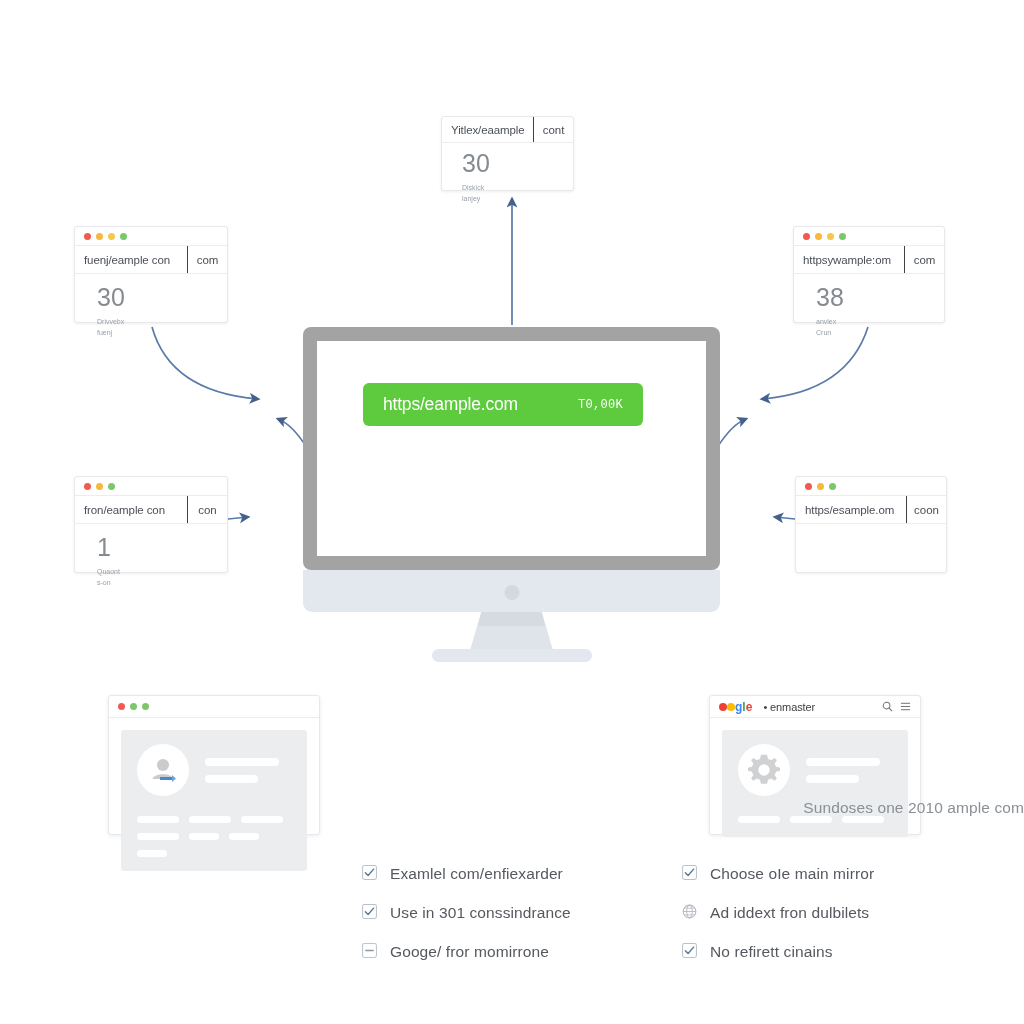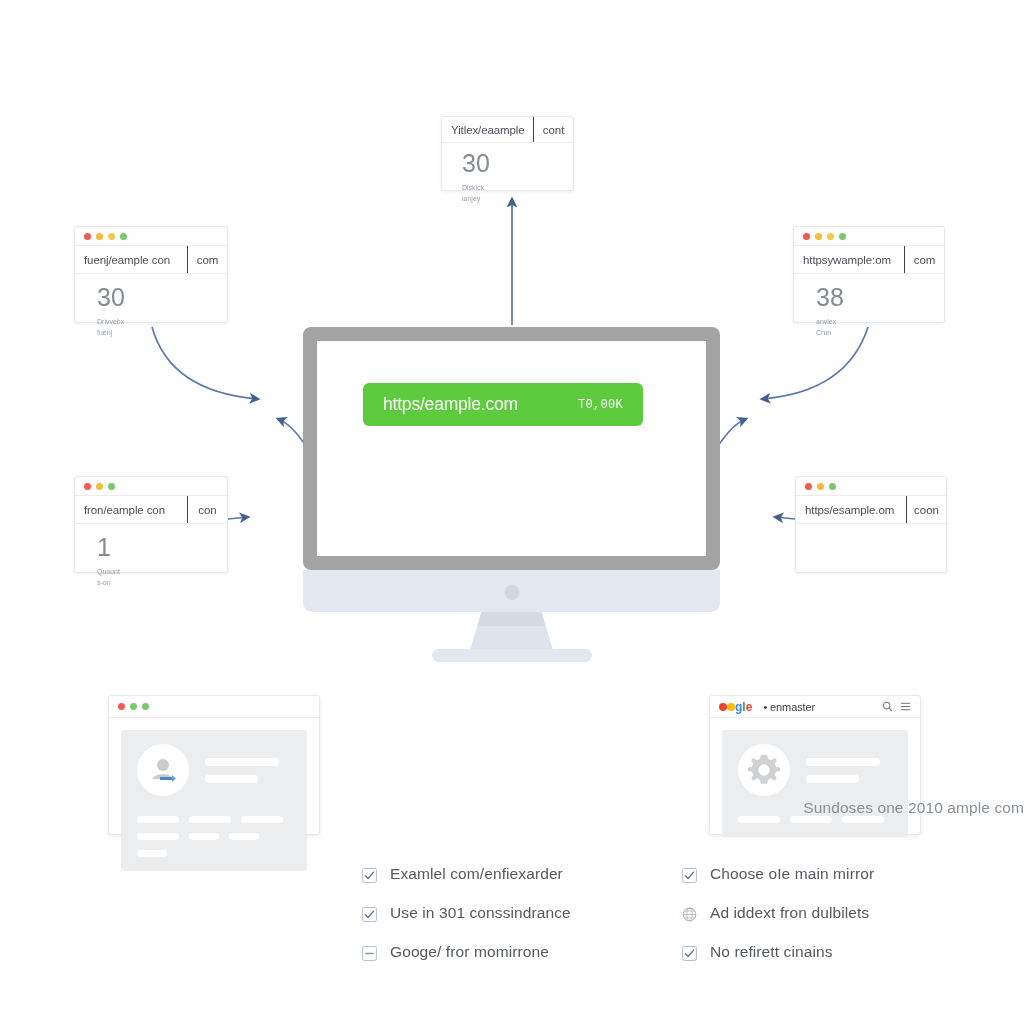--- a/index.html
+++ b/index.html
@@ -189,21 +189,21 @@
     position: absolute; left: 0; top: 782px; width: 1024px;
     text-align: right;
     font-size: 15.5px; color: #8a9096; letter-spacing: .1px;
     filter: blur(.2px);
   }
 
   
   .checklist { position: absolute; display: flex; flex-direction: column; gap: 21px; }
   #list-left  { left: 362px; top: 848px; }
   #list-right { left: 682px; top: 848px; }
-  .check-item { display: flex; align-items: flex-end; gap: 13px; }
+  .check-item { display: flex; align-items: flex-start; gap: 13px; }
   .check-label { font-size: 15.5px; color: #55595f; letter-spacing: .1px; filter: blur(.2px); }
   .cb { width: 15px; height: 15px; flex: 0 0 auto; }
 </style>
 </head>
 <body>
 
 <div id="stage">
 
   <svg id="arrows" viewBox="0 0 1024 1024">
     <defs>

